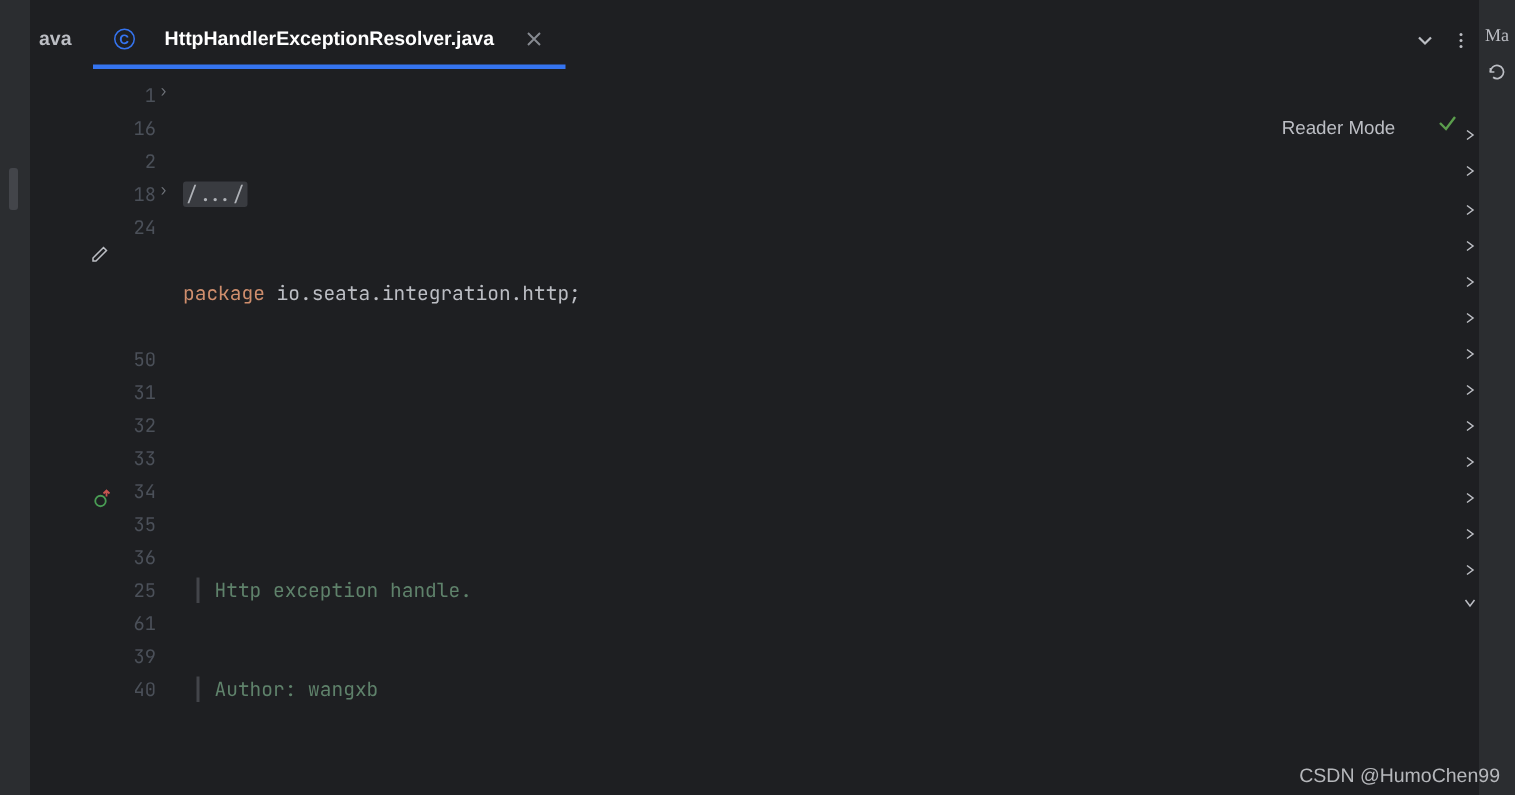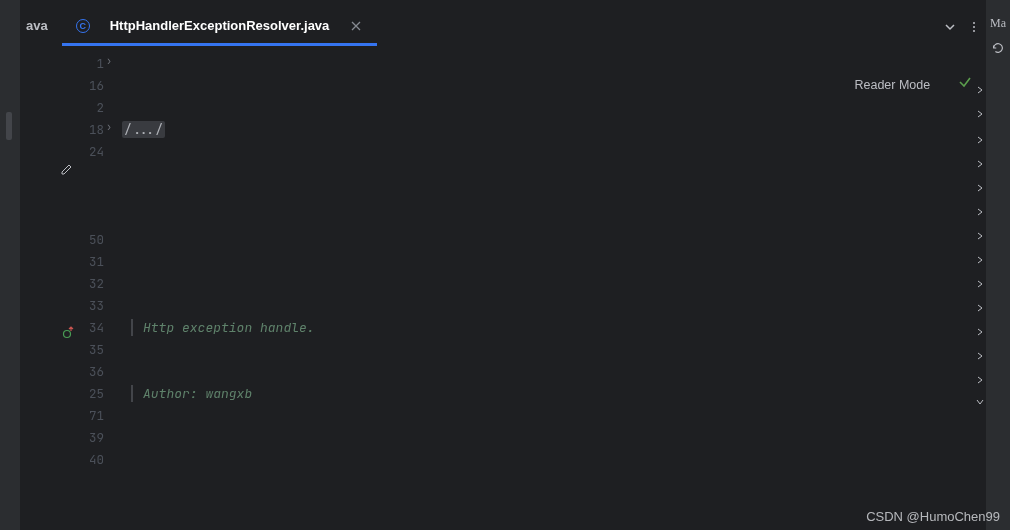--- a/index.html
+++ b/index.html
@@ -116,21 +116,21 @@
   .folded-box {
     background: #393b40; color: #b0b3b8;
     padding: 0 2px; border-radius: 2px;
   }
   .kw { color: #cf8e6d; }
   .ident { color: #bcbec4; }
   .doc-border {
     border-left: 2px solid #43454a;
     padding-left: 10px; margin-left: 9px;
   }
-  .doc-text { color: #5f826b; font-style: italic; }
+  .doc-text { color: #5f826b; }
   
   .reader-badge {
     position: absolute; top: 6px; right: 14px;
     display: flex; align-items: center; 
     font-family: -apple-system, "Segoe UI", sans-serif;
     font-size: 12.5px; color: #bcbec4;
   }
   .reader-badge .check svg { width: 14px; height: 14px; stroke: #5b9e4d; }
   
   .pencil {
@@ -233,38 +233,39 @@
     <div></div>
     <div></div>
     <div>50</div>
     <div>31</div>
     <div>32</div>
     <div>33</div>
     <div>34</div>
     <div>35</div>
     <div>36</div>
     <div>25</div>
-    <div>71</div>
+    <div>61</div>
     <div>39</div>
     <div>40</div>
   </div>
   <div class="gutter-markers">
     <span class="fold-marker" style="top:8px">›</span>
     <span class="fold-marker" style="top:74px">›</span>
   </div>
   <div class="code">
     <div class="reader-badge">
       <span>Reader Mode</span>
       <span class="check">
         <svg viewBox="0 0 14 14">
             <path d="M2 7 L6 11 L12 3" stroke-width="1.6" fill="none"></path>
           </svg>
       </span>
     </div>
     <div class="line"><span class="folded-box">/.../</span></div>
+    <div class="line"><span class="kw">package</span><span class="ident"> io.seata.integration.http;</span></div>
     <div class="line"></div>
     <div class="line"></div>
     <div class="line"><span class="doc-border"><span class="doc-text">Http exception handle.</span></span></div>
     <div class="line"><span class="doc-border"><span class="doc-text">Author: </span><span class="doc-text">wangxb</span></span></div>
     
     
     
     
     
     

